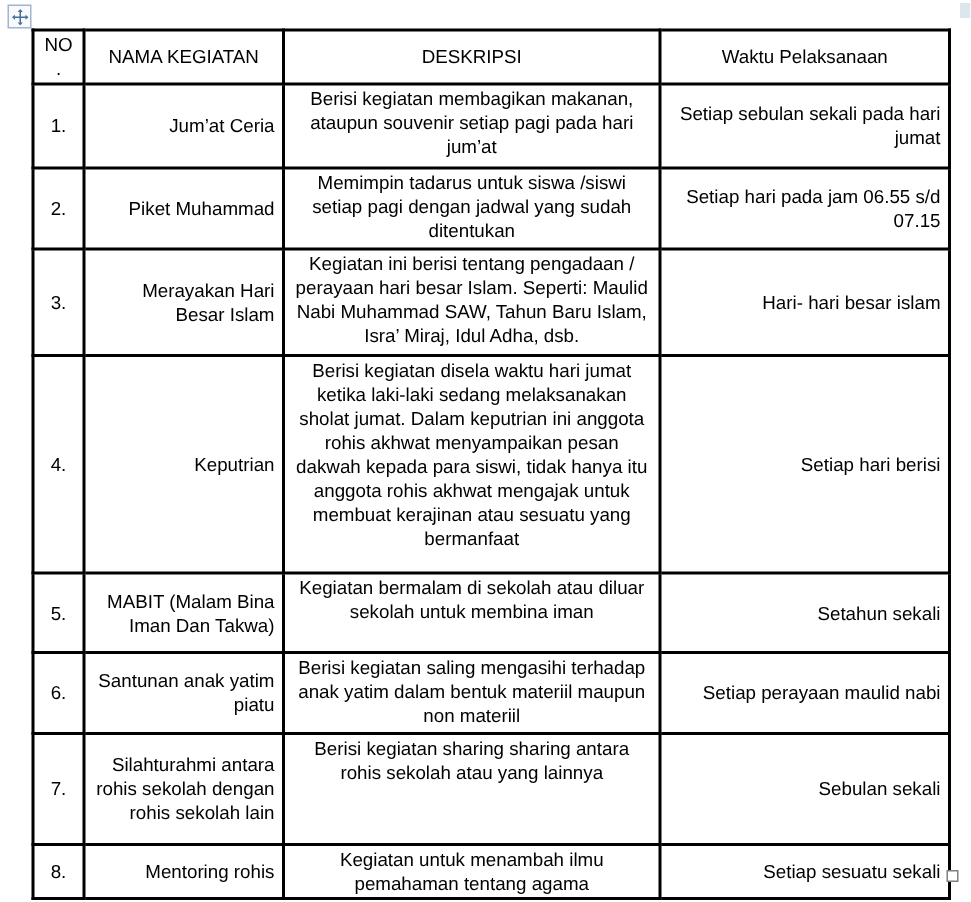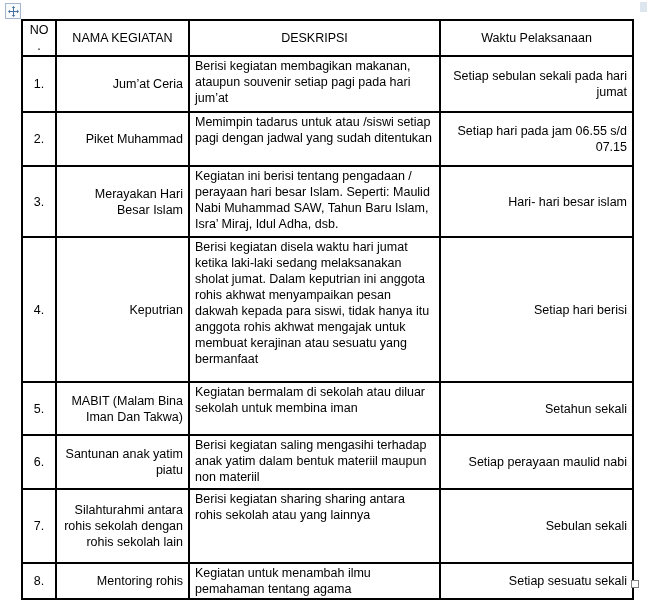--- a/index.html
+++ b/index.html
@@ -51,21 +51,21 @@
     padding: 1px 5px;
     font-size: 12.5px;
     line-height: 16px;
     font-weight: 400;
     word-wrap: break-word;
   }
   table.kegiatan th { text-align: center; font-weight: 400; }
   tr.hdr { height: 17px; }
   td.c-no    { text-align: center; vertical-align: middle; }
   td.c-nama  { text-align: right;   vertical-align: middle; }
-  td.c-desk  { text-align: left;   vertical-align: top; }
+  td.c-desk  { text-align: center;   vertical-align: top; }
   td.c-waktu { text-align: right;   vertical-align: middle; }
   tr.r1 { height: 56px; }
   tr.r2 { height: 54px; }
   tr.r3 { height: 71px; }
   tr.r4 { height: 145px; }
   tr.r5 { height: 53px; }
   tr.r6 { height: 54px; }
   tr.r7 { height: 74px; }
   tr.r8 { height: 34px; }
 </style>
@@ -109,21 +109,21 @@
     <tbody>
       <tr class="r1">
         <td class="c-no">1.</td>
         <td class="c-nama">Jum’at Ceria</td>
         <td class="c-desk">Berisi kegiatan membagikan makanan, ataupun souvenir setiap pagi pada hari jum’at</td>
         <td class="c-waktu">Setiap sebulan sekali pada hari jumat</td>
       </tr>
       <tr class="r2">
         <td class="c-no">2.</td>
         <td class="c-nama">Piket Muhammad</td>
-        <td class="c-desk">Memimpin tadarus untuk atau /siswi setiap pagi dengan jadwal yang sudah ditentukan</td>
+        <td class="c-desk">Memimpin tadarus untuk siswa /siswi setiap pagi dengan jadwal yang sudah ditentukan</td>
         <td class="c-waktu">Setiap hari pada jam 06.55 s/d 07.15</td>
       </tr>
       <tr class="r3">
         <td class="c-no">3.</td>
         <td class="c-nama">Merayakan Hari Besar Islam</td>
         <td class="c-desk">Kegiatan ini berisi tentang pengadaan / perayaan hari besar Islam. Seperti: Maulid Nabi Muhammad SAW, Tahun Baru Islam, Isra’ Miraj, Idul Adha, dsb.</td>
         <td class="c-waktu">Hari- hari besar islam</td>
       </tr>
       <tr class="r4">
         <td class="c-no">4.</td>

